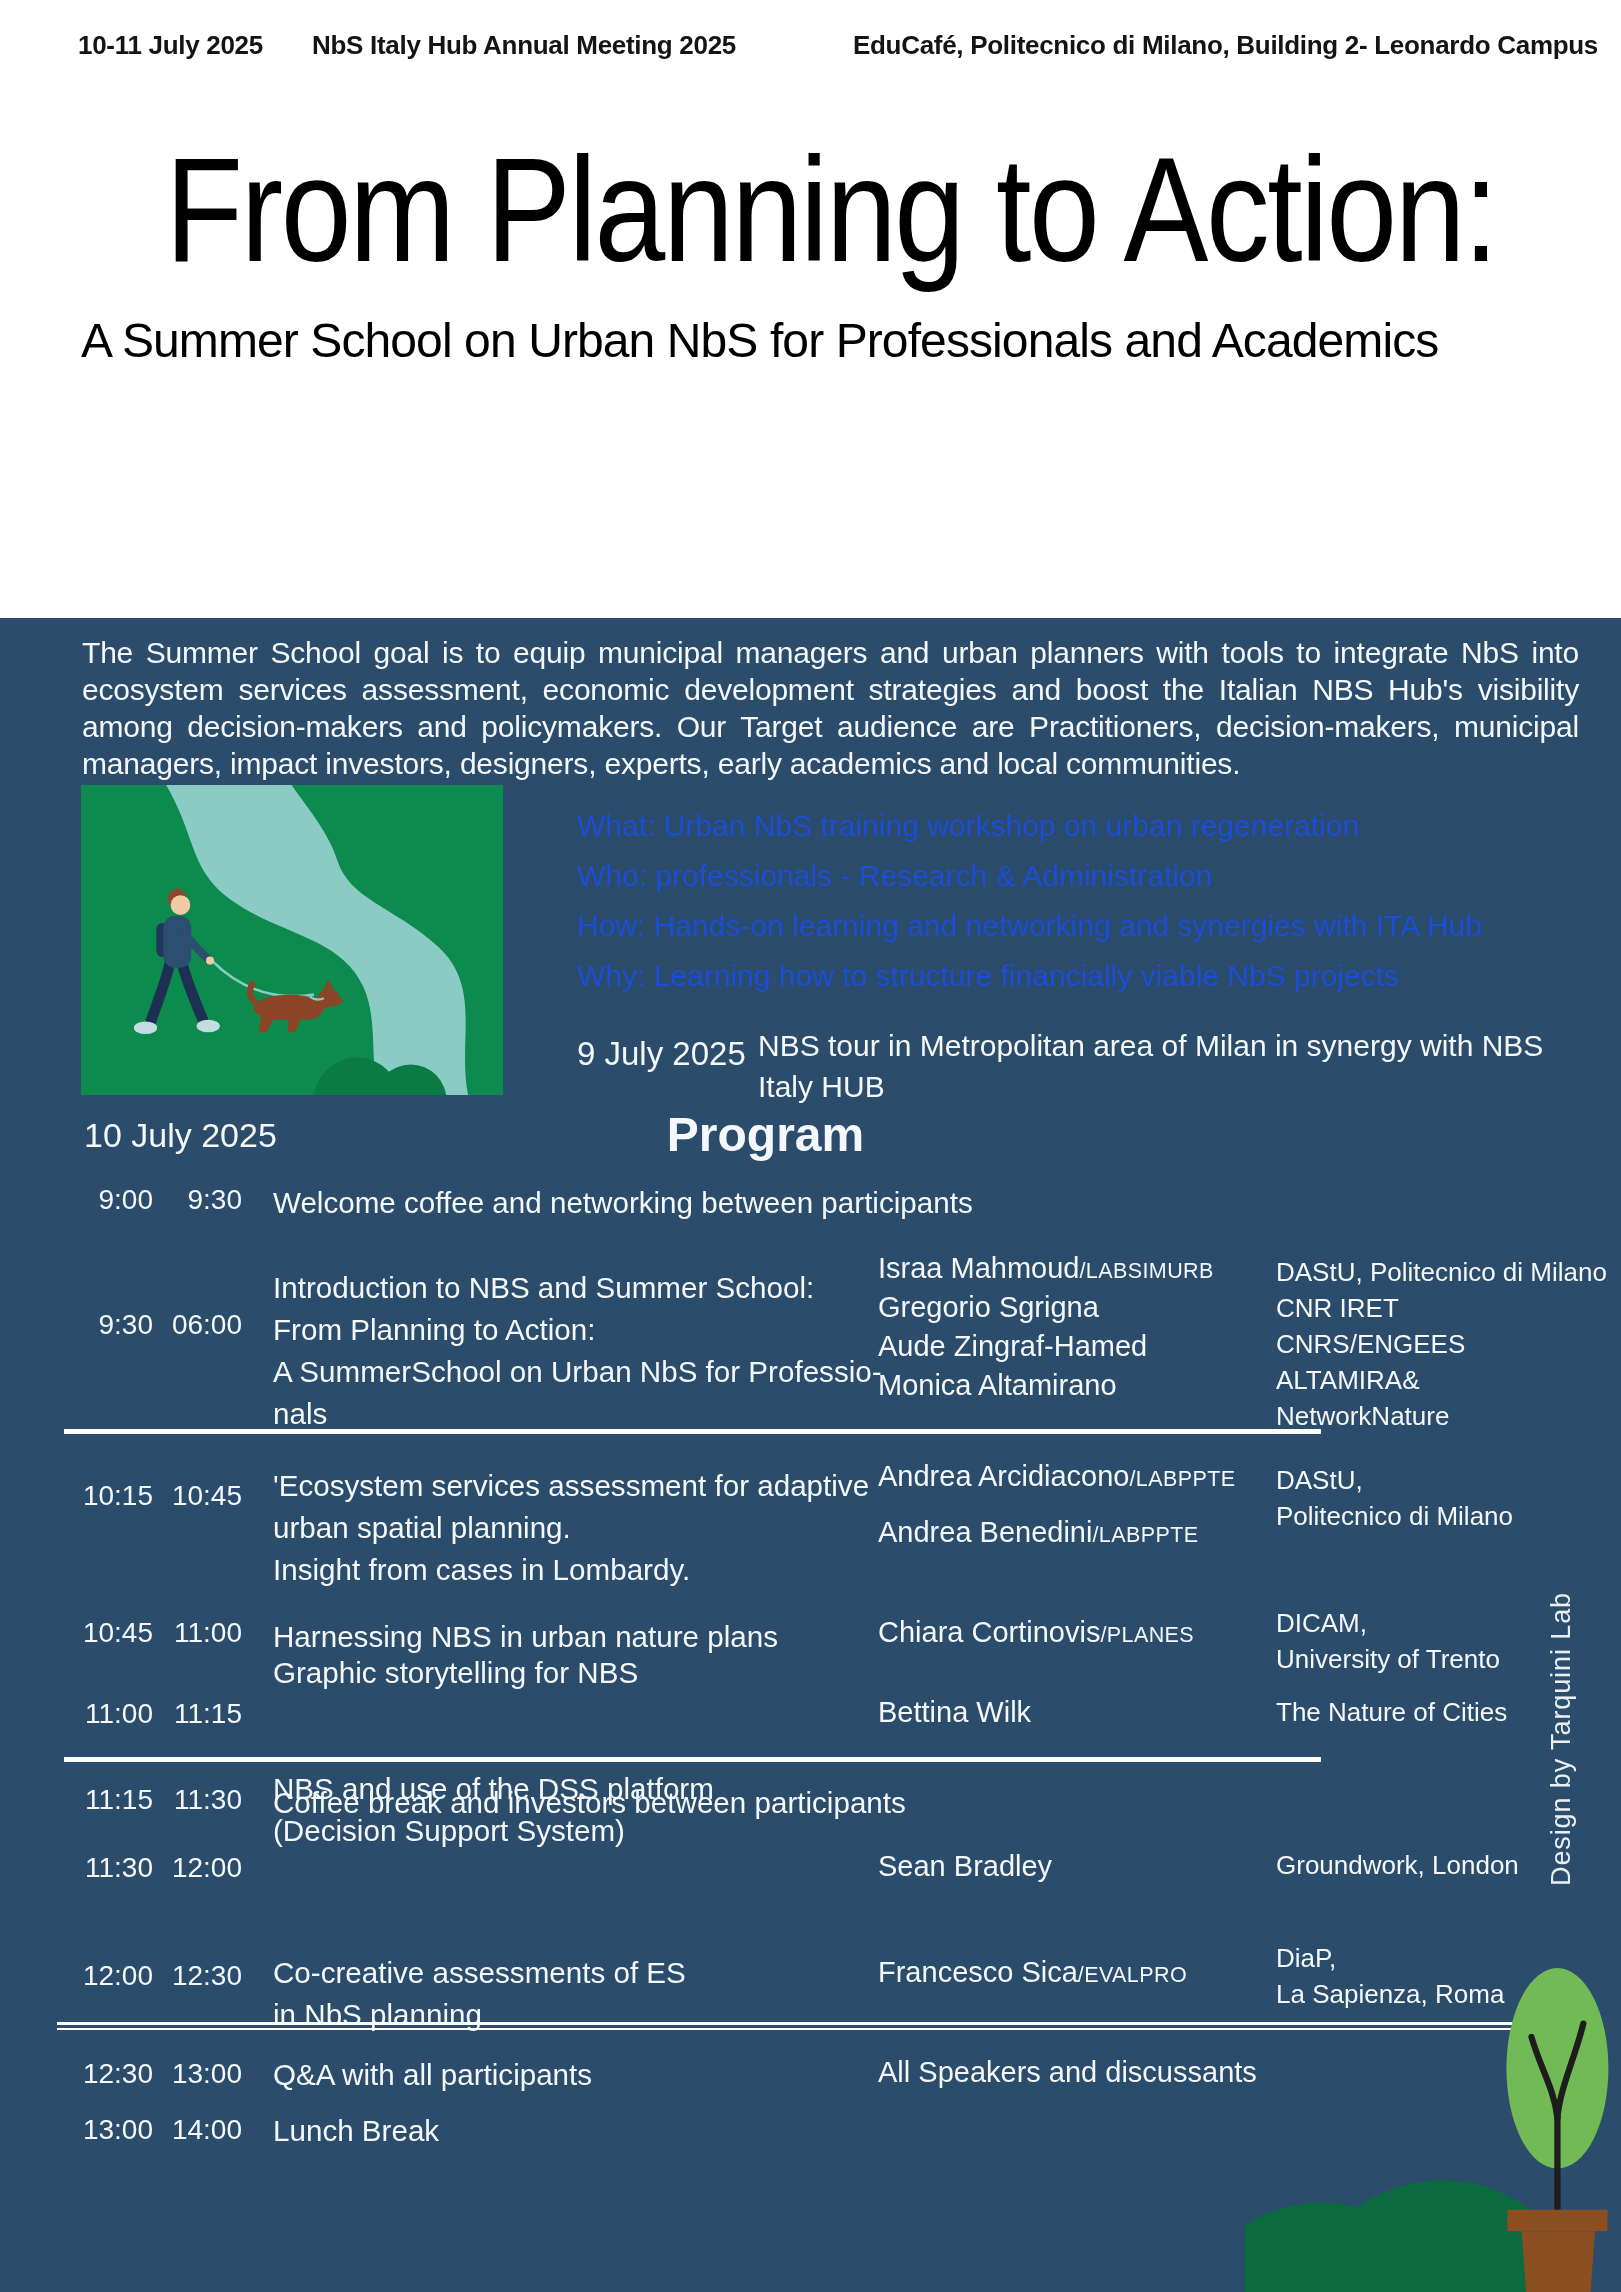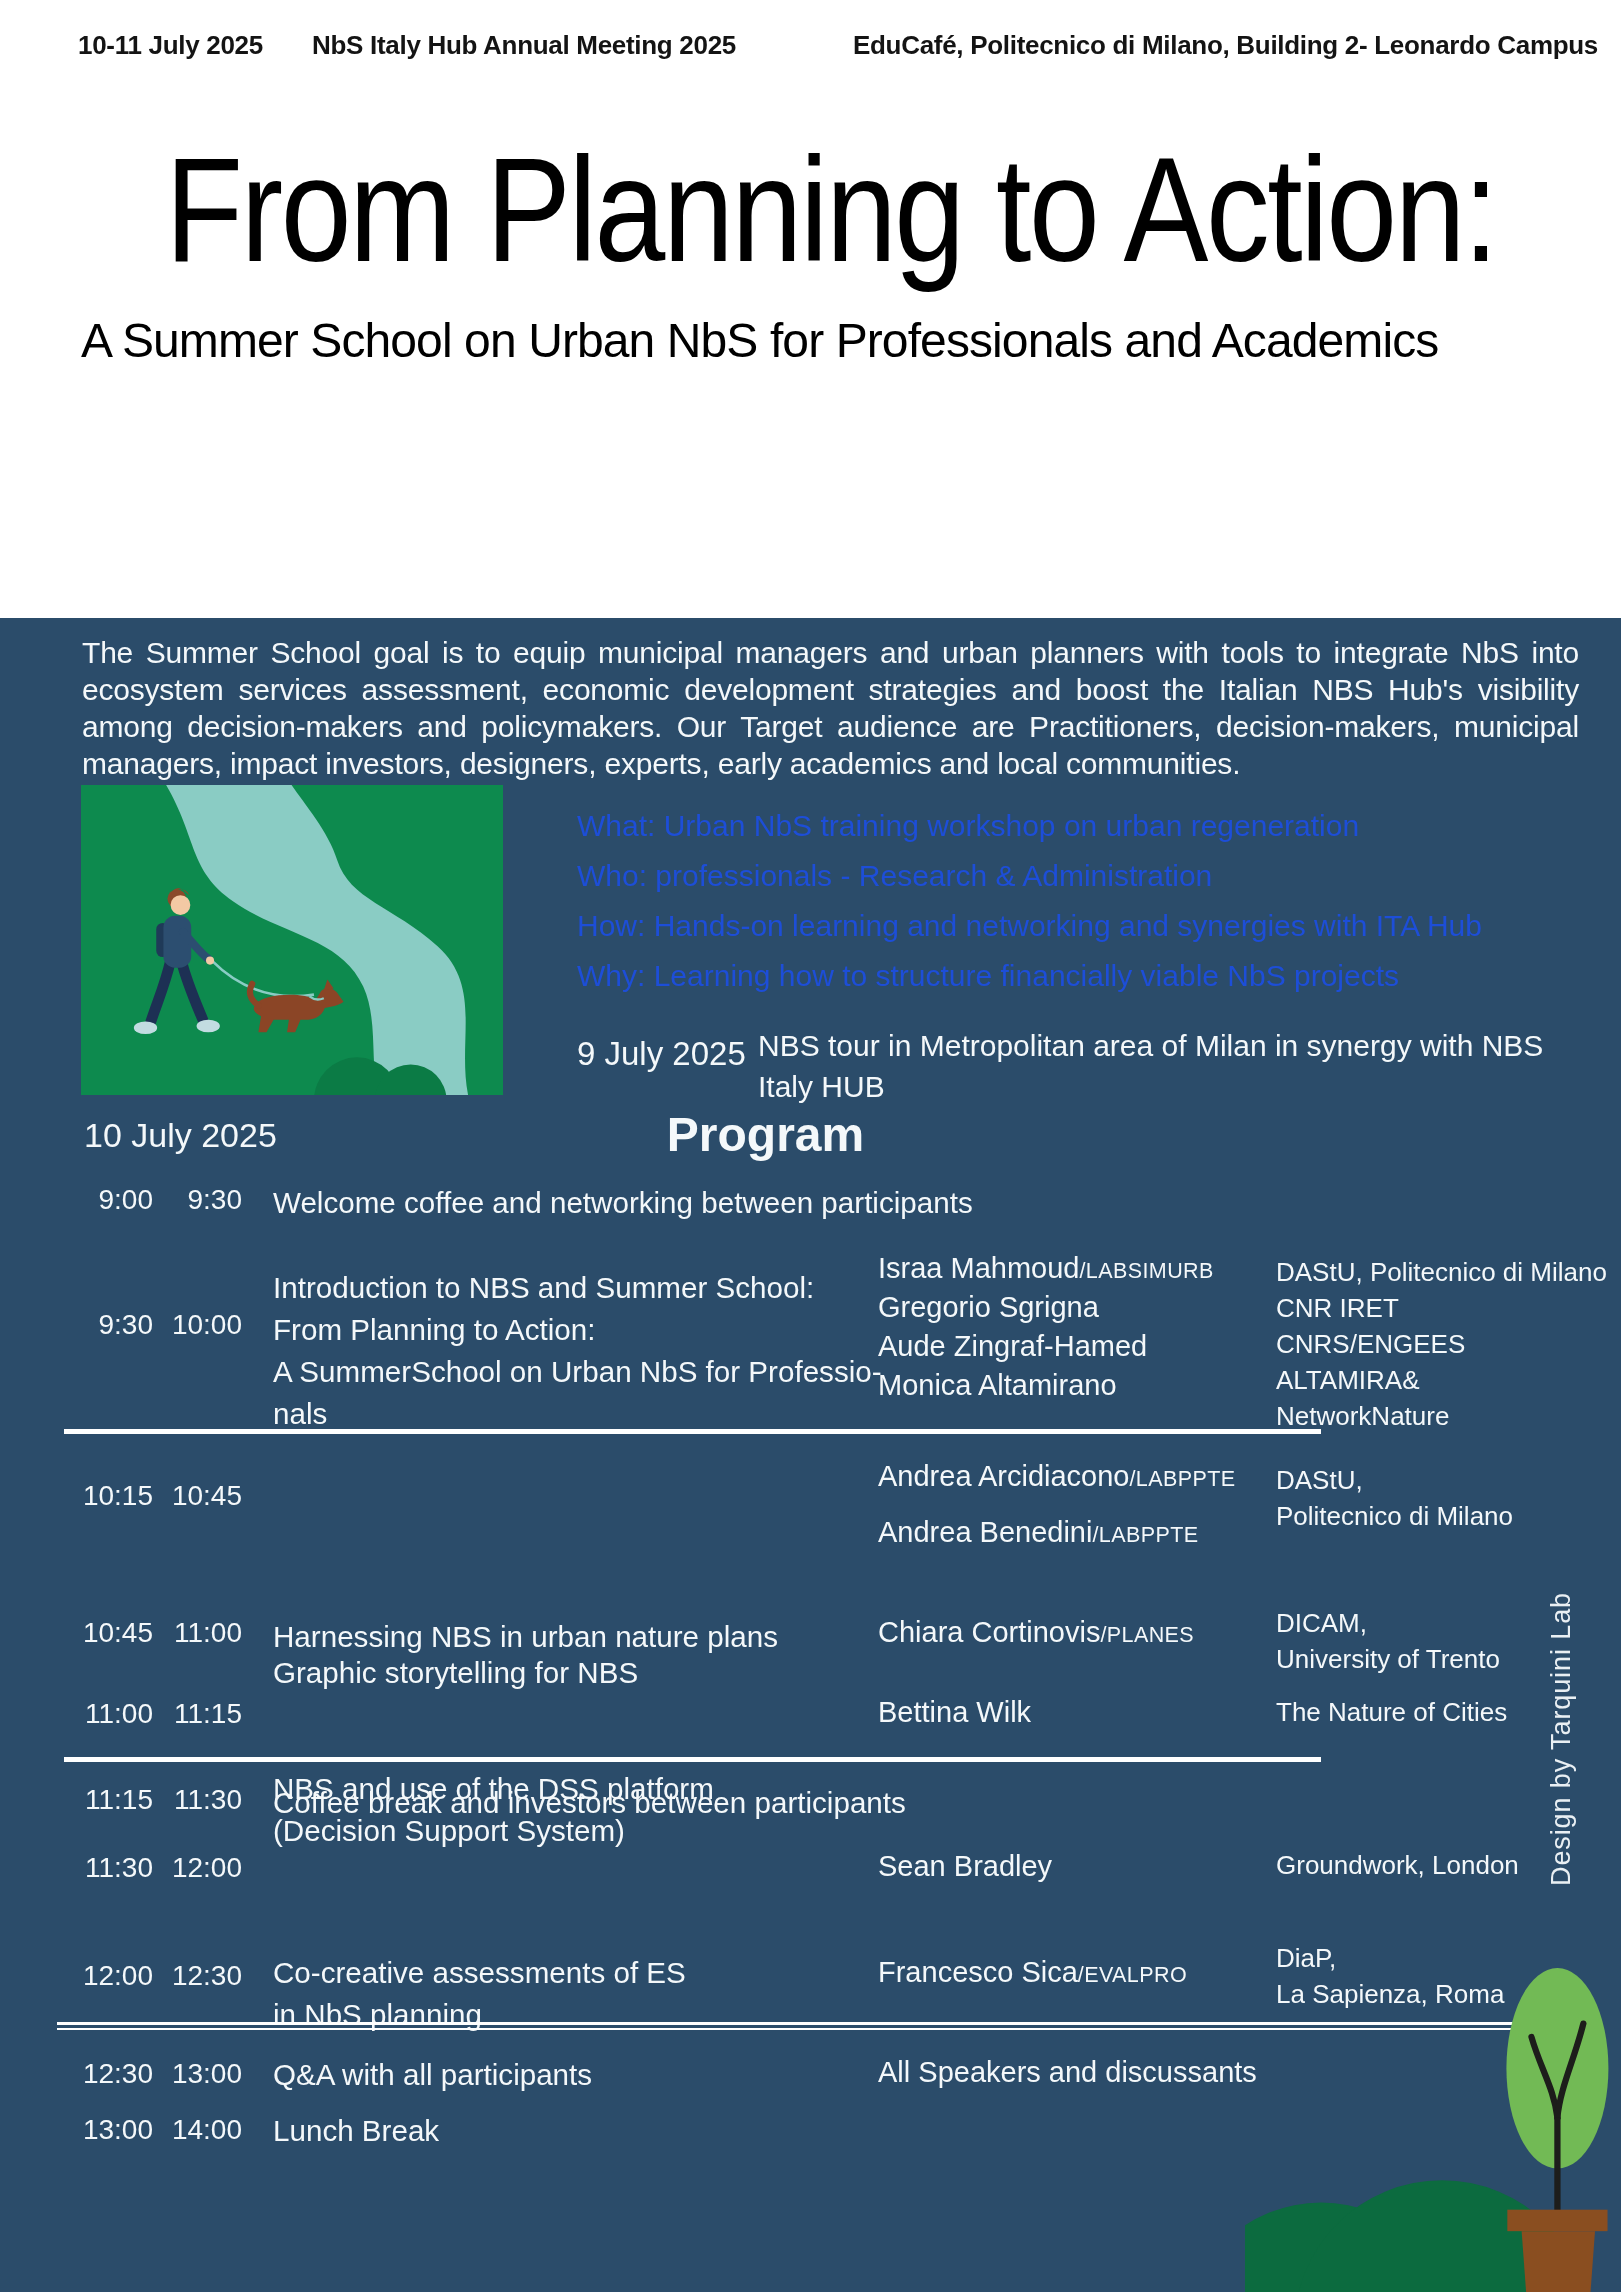--- a/index.html
+++ b/index.html
@@ -215,40 +215,43 @@
 Italy HUB</div>
 
   <div class="program-day">10 July 2025</div>
   <div class="program-heading">Program</div>
 
   <div class="t t1" style="top:1184px">9:00</div>
   <div class="t t2" style="top:1184px">9:30</div>
   <div class="desc" style="top:1182px">Welcome coffee and networking between participants</div>
 
   <div class="t t1" style="top:1309px">9:30</div>
-  <div class="t t2" style="top:1309px">10:00</div>
+  <div class="t t2" style="top:1309px">06:00</div>
   <div class="desc" style="top:1267px">Introduction to NBS and Summer School:
 From Planning to Action:
 A SummerSchool on Urban NbS for Professio-
 nals</div>
   <div class="spk" style="top:1252px">
     <div class="sline"><span>Israa Mahmoud</span><span class="tag">/LABSIMURB</span></div>
     <div class="sline"><span>Gregorio Sgrigna</span></div>
     <div class="sline"><span>Aude Zingraf-Hamed</span></div>
     <div class="sline"><span>Monica Altamirano</span></div>
   </div>
   <div class="aff" style="top:1254px">DAStU, Politecnico di Milano
 CNR IRET
 CNRS/ENGEES
 ALTAMIRA&amp;
 NetworkNature</div>
   <div class="hr" style="top:1429px;left:64px;width:1257px"></div>
 
   <div class="t t1" style="top:1480px">10:15</div>
   <div class="t t2" style="top:1480px">10:45</div>
+  <div class="desc" style="top:1465px">'Ecosystem services assessment for adaptive
+urban spatial planning.
+Insight from cases in Lombardy.</div>
   <div class="spk" style="top:1460px">
     <div class="sline" style="height:56px"><span>Andrea Arcidiacono</span><span class="tag">/LABPPTE</span></div>
     <div class="sline"><span>Andrea Benedini</span><span class="tag">/LABPPTE</span></div>
   </div>
   <div class="aff" style="top:1462px">DAStU,
 Politecnico di Milano</div>
 
   <div class="t t1" style="top:1617px">10:45</div>
   <div class="t t2" style="top:1617px">11:00</div>
   <div class="desc" style="top:1616px">Harnessing NBS in urban nature plans</div>

